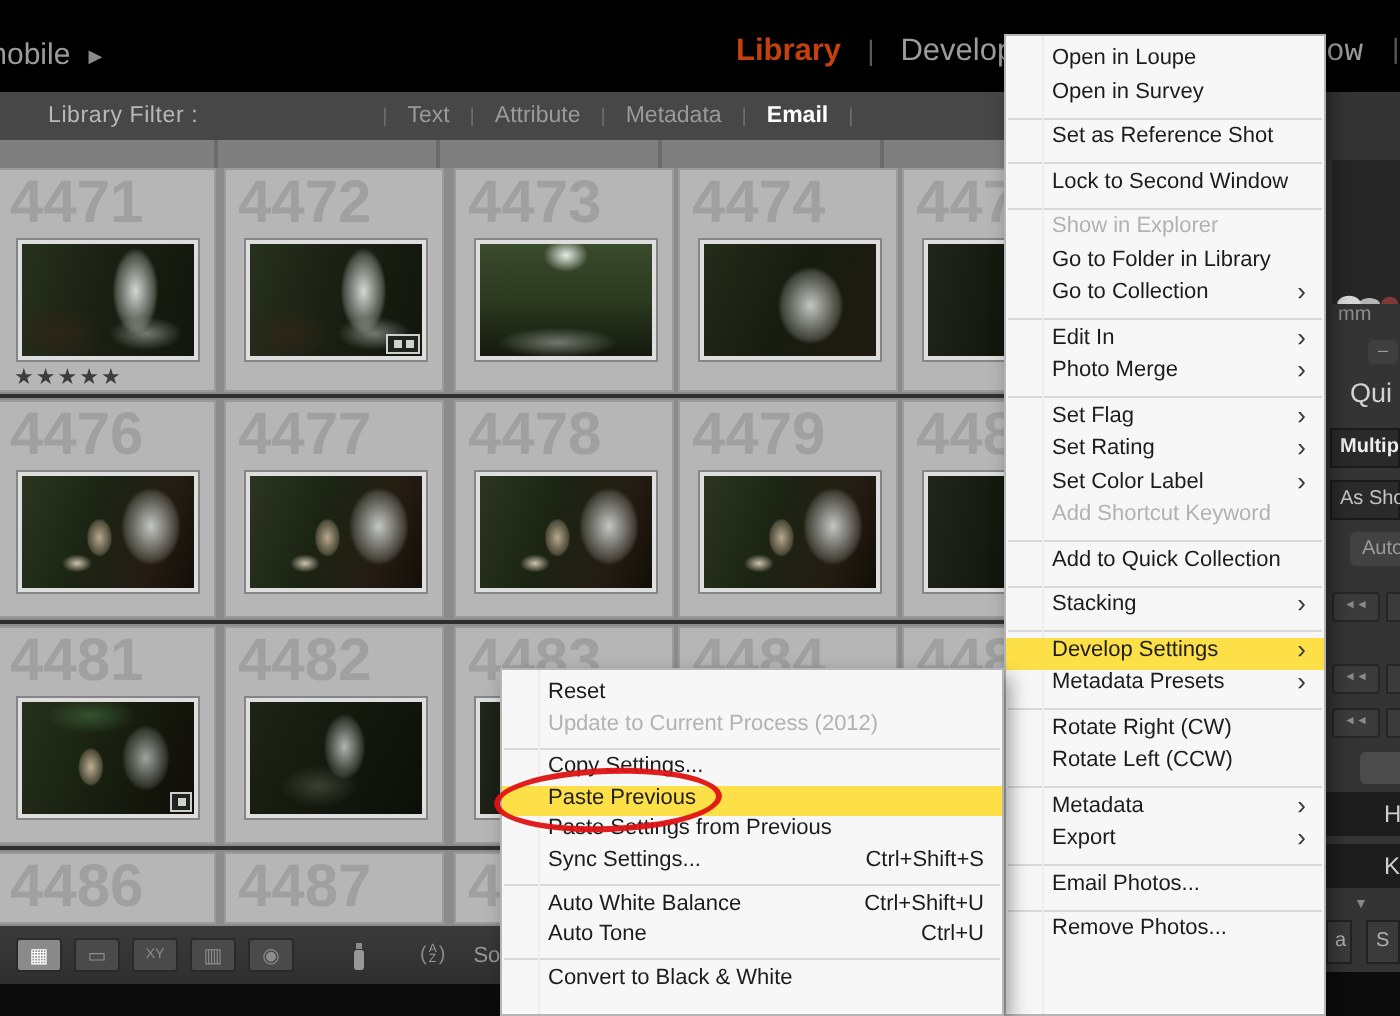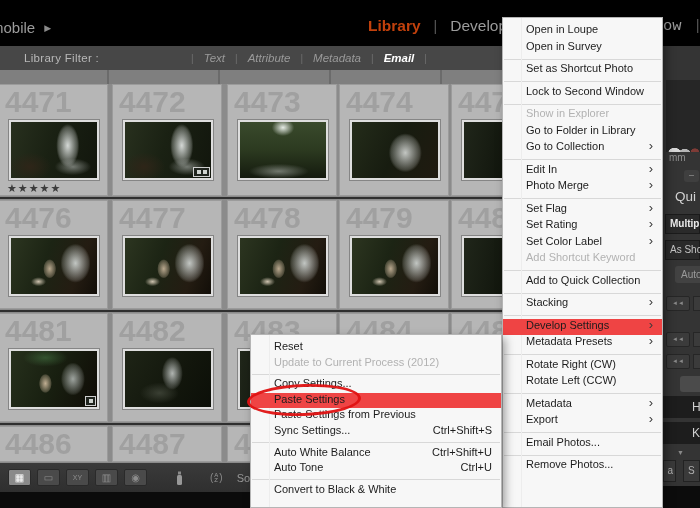--- a/index.html
+++ b/index.html
@@ -16,21 +16,21 @@
   .mdiv{color:#5a5a5a;font-size:14px;}
   #mod-overflow{position:absolute;left:663px;top:17px;font-size:15.5px;color:#9b9b9b;display:flex;gap:12px;font-family:Liberation Mono, monospace;}
   #mod-overflow .mdiv{position:relative;top:1px;}
 
   
   #filterbar{position:absolute;left:0;top:46px;width:700px;height:24px;background:#474747;
              display:flex;align-items:center;font-size:11.5px;z-index:2;}
   #filterlabel{margin-left:24px;color:#b8b8b8;letter-spacing:.3px;}
   #filteropts{margin-left:82px;display:flex;align-items:center;}
   .fdiv{color:#6e6e6e;margin:0 10px;font-size:10px;}
-  .fopt{color:#9a9a9a;font-style:italic;}
+  .fopt{color:#9a9a9a;}
   .fopt.active{color:#fff;font-weight:bold;}
 
   
   #gridstrip{position:absolute;left:0;top:70px;width:700px;height:14px;background:#7f7f7f;
      background-image:repeating-linear-gradient(90deg,transparent 0 109px,#6b6b6b 109px 111px);
      background-position:-2px 0;z-index:1;}
   .grow{position:absolute;left:0;width:700px;overflow:hidden;z-index:1;}
   .cell{position:absolute;top:0;width:110px;height:100%;background:#b6b6b6;
         border:1px solid #9b9b9b;box-sizing:border-box;}
   .cellnum{position:absolute;top:0px;left:6px;font-size:30px;font-weight:bold;color:#a0a0a0;}
@@ -119,21 +119,21 @@
   
   .menu{position:absolute;background:#f7f7f7;border:1px solid #b5b5b5;box-shadow:3px 4px 9px rgba(0,0,0,.38);
         box-sizing:border-box;overflow:hidden;padding-top:5px;}
   .menu::before{content:"";position:absolute;left:18px;top:0;bottom:0;width:1px;background:#ededed;}
   #context-menu{left:502px;top:17px;width:161px;height:491px;z-index:6;}
   #submenu{left:250px;top:334px;width:252px;height:174px;z-index:7;}
   .mitem{position:relative;display:flex;height:16.5px;padding:0 9px 0 23px;
          font-size:11px;color:#1c1c1c;white-space:nowrap;}
   #submenu .mitem{height:15.6px;}
   .mitem.dis{color:#b2b2b2;}
-  .mitem.hl{background:#ef4444;}
+  .mitem.hl{background:#fde047;}
   .mshort{margin-left:auto;padding-left:16px;}
   .marrow{margin-left:auto;font-size:13px;line-height:1;color:#3a3a3a;position:relative;top:-1px;}
   .msep{height:1px;background:#d8d8d8;margin:2.5px 1px;}
 
   
   #ellipse{position:absolute;left:247px;top:384px;width:108px;height:26px;border:3px solid rgba(223,18,18,.95);
            border-radius:50%;transform:rotate(-2deg);z-index:8;}
 </style>
 </head>
 <body>
@@ -359,21 +359,21 @@
 
 <div id="context-menu" class="menu">
     <div class="mitem">
       <span>Open in Loupe</span>
     </div>
     <div class="mitem">
       <span>Open in Survey</span>
     </div>
     <div class="msep"></div>
     <div class="mitem">
-      <span>Set as Shortcut Photo</span>
+      <span>Set as Reference Shot</span>
     </div>
     <div class="msep"></div>
     <div class="mitem">
       <span>Lock to Second Window</span>
     </div>
     <div class="msep"></div>
     <div class="mitem dis">
       <span>Show in Explorer</span>
     </div>
     <div class="mitem">
@@ -456,21 +456,21 @@
       <span>Reset</span>
     </div>
     <div class="mitem dis">
       <span>Update to Current Process (2012)</span>
     </div>
     <div class="msep"></div>
     <div class="mitem">
       <span>Copy Settings...</span>
     </div>
     <div class="mitem hl">
-      <span>Paste Settings</span>
+      <span>Paste Previous</span>
     </div>
     <div class="mitem">
       <span>Paste Settings from Previous</span>
     </div>
     <div class="mitem">
       <span>Sync Settings...</span>
       <span class="mshort">Ctrl+Shift+S</span>
     </div>
     <div class="msep"></div>
     <div class="mitem">

